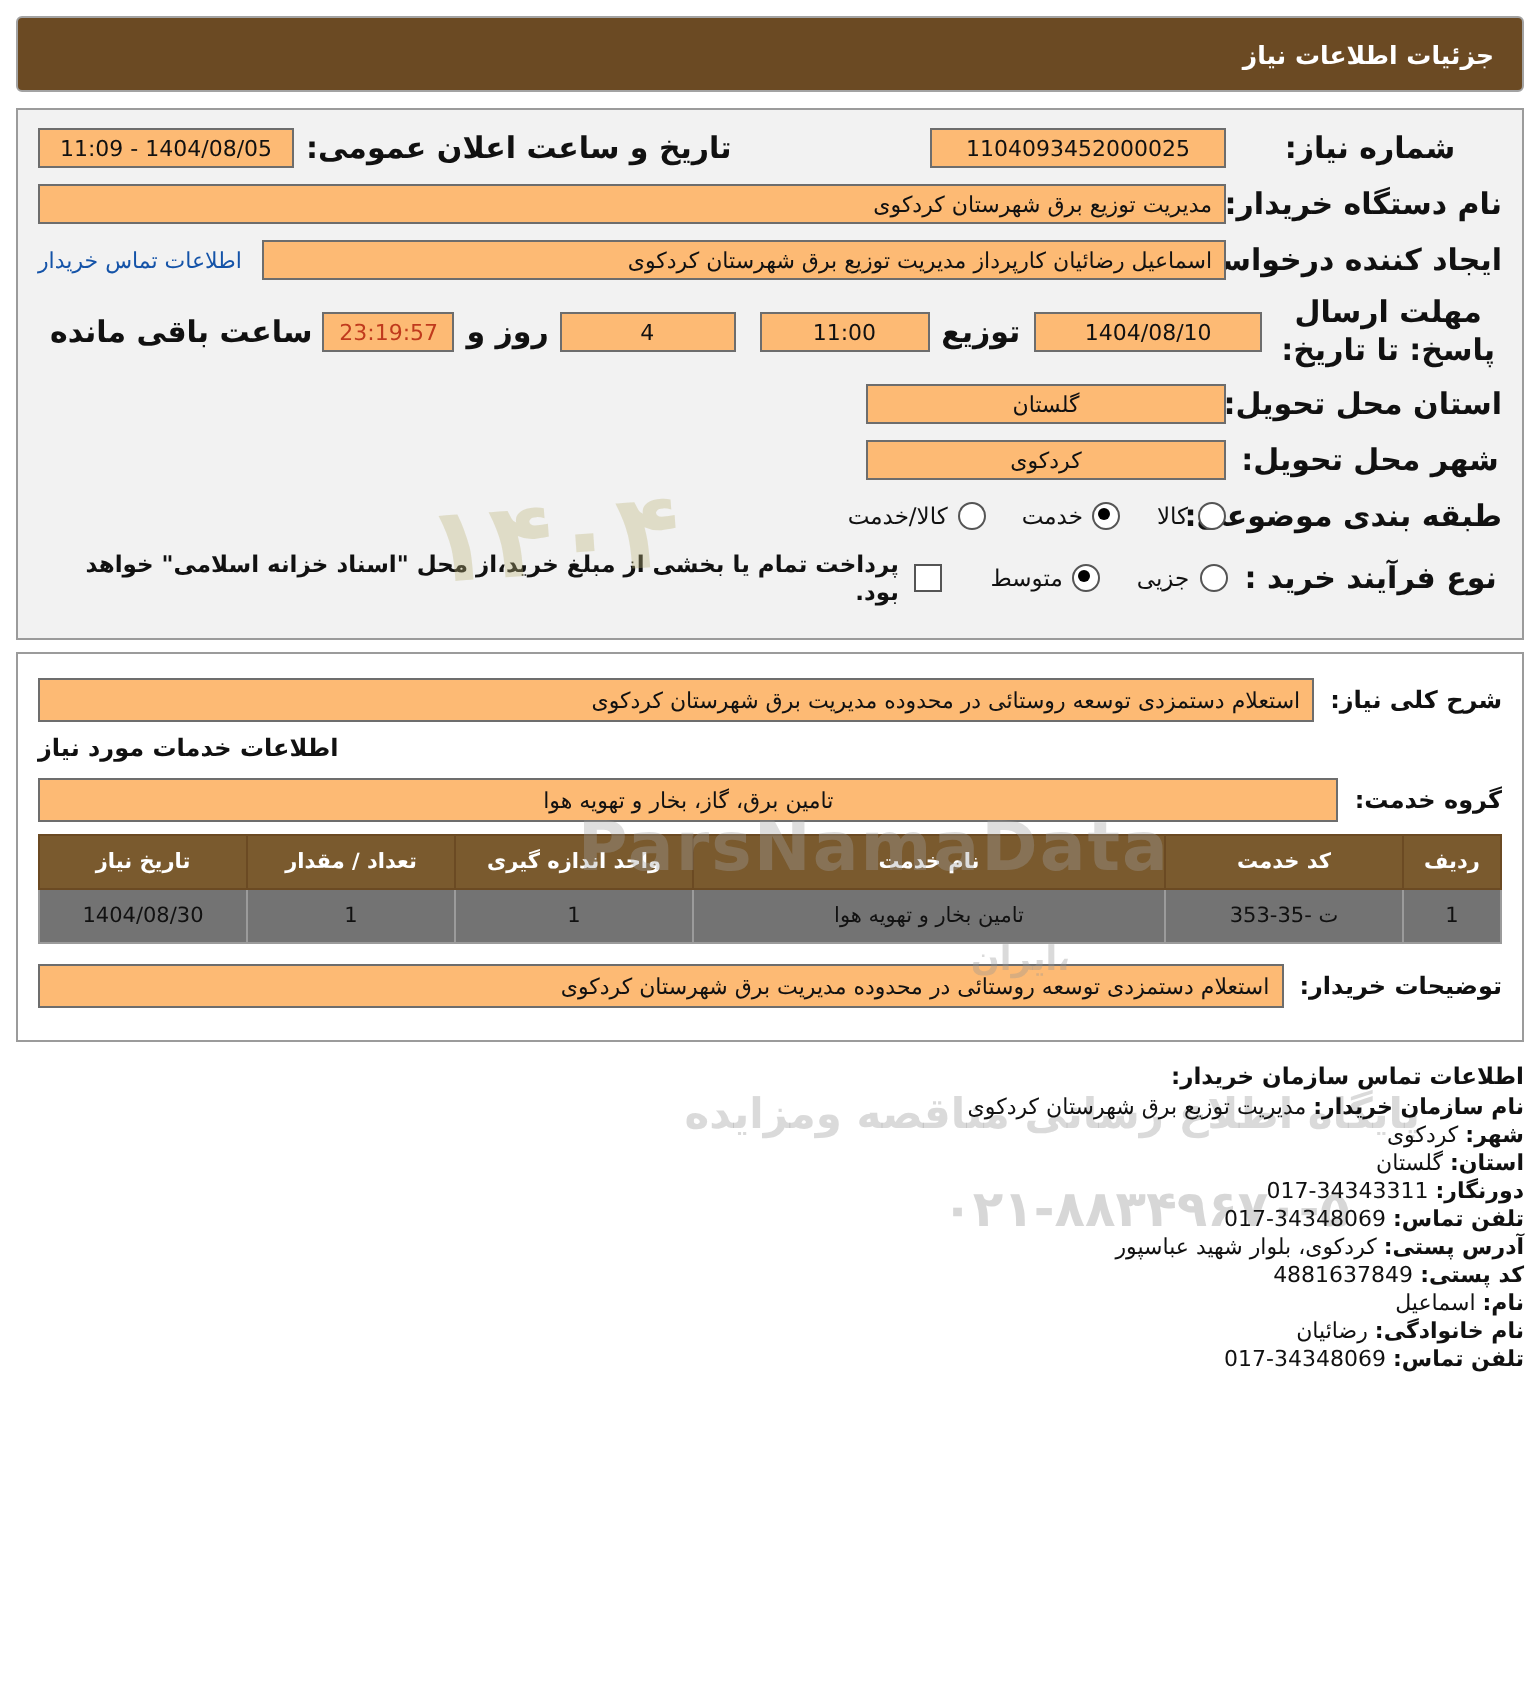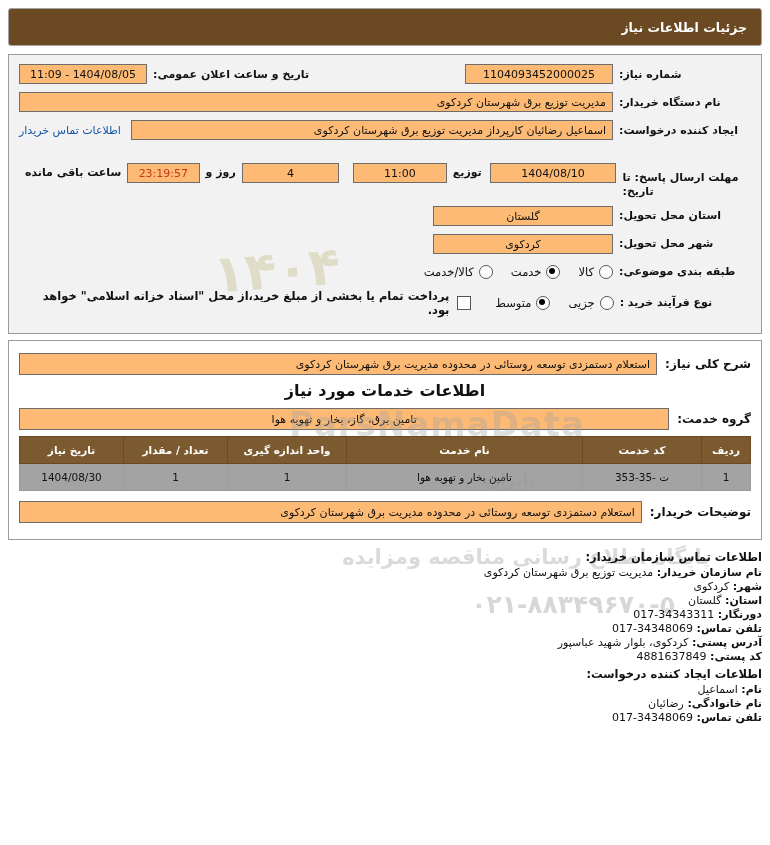--- a/index.html
+++ b/index.html
@@ -45,24 +45,24 @@
   .panel.white {
     background: #ffffff;
   }
   .row {
     display: flex;
     align-items: center;
     margin-bottom: 6px;
     min-height: 22px;
   }
   .lbl {
-    font-size: 11px;
-    color: #111;
-    font-weight: bold;
-    text-align: left;
+    font-size: 15px;
+    color: #111;
+    font-weight: bold;
+    text-align: center;
     white-space: nowrap;
     padding-left: 6px;
   }
   .lbl.w140 { width: 132px; }
   .fld {
     border: 1px solid #6d6d6d;
     background: #fdba74;
     height: 20px;
     line-height: 20px;
     font-size: 11px;
@@ -122,25 +122,25 @@
     display: inline-block;
   }
   .note {
     font-size: 11.5px;
     color: #111;
     font-weight: bold;
   }
 
   
   .section-title {
-    font-size: 16px;
+    font-size: 12px;
     font-weight: bold;
     color: #111;
     margin: 6px 0 8px 0;
-    text-align: center;
+    text-align: left;
   }
   .big-lbl {
     font-size: 12px;
     font-weight: bold;
     color: #111;
     white-space: nowrap;
     padding-left: 8px;
   }
 
   
@@ -159,21 +159,21 @@
     height: 22px;
     padding: 2px 4px;
   }
   table.items td {
     border: 1px solid #9b9b9b;
     font-size: 10.5px;
     color: #111;
     height: 22px;
     text-align: center;
     padding: 2px 4px;
-    background: #a3a3a3;
+    background: #737373;
   }
 
   
   .contact {
     margin: 10px 8px 0 8px;
     text-align: right;
     direction: rtl;
     position: relative;
     z-index: 2;
   }
@@ -264,21 +264,21 @@
     </div>
 
     <div class="row">
       <div class="lbl w140">ایجاد کننده درخواست:</div>
       <div class="fld right" style="flex:1 1 auto">اسماعیل رضائیان کارپرداز مدیریت توزیع برق شهرستان کردکوی</div>
       <div style="width:10px"></div>
       <a class="link">اطلاعات تماس خریدار</a>
     </div>
 
     <div class="row">
-      <div class="lbl w140" style="line-height:1.25; white-space:normal;margin-top:24px;">مهلت ارسال پاسخ: تا تاریخ:</div>
+      <div class="lbl w140" style="line-height:1.25; white-space:normal;">مهلت ارسال پاسخ: تا تاریخ:</div>
       <div class="fld" style="width:130px">1404/08/10</div>
       <div style="width:8px"></div>
       <div class="lbl" style="width:auto">توزیع</div>
       <div class="fld" style="width:96px">11:00</div>
       <div style="width:14px"></div>
       <div class="fld" style="width:100px">4</div>
       <div style="width:6px"></div>
       <div class="lbl" style="width:auto">روز و</div>
       <div class="fld" style="width:74px; color:#c03a1d;">23:19:57</div>
       <div style="width:6px"></div>
@@ -402,21 +402,20 @@
     </div>
     <div class="line">
       <b>آدرس پستی:</b>
       <span>کردکوی، بلوار شهید عباسپور</span>
     </div>
     <div class="line">
       <b>کد پستی:</b>
       <span>4881637849</span>
     </div>
 
-    <div class="hdr" style="margin-top:4px;">اطلاعات ایجاد کننده درخواست:</div>
     <div class="line">
       <b>نام:</b>
       <span>اسماعیل</span>
     </div>
     <div class="line">
       <b>نام خانوادگی:</b>
       <span>رضائیان</span>
     </div>
     <div class="line">
       <b>تلفن تماس:</b>

